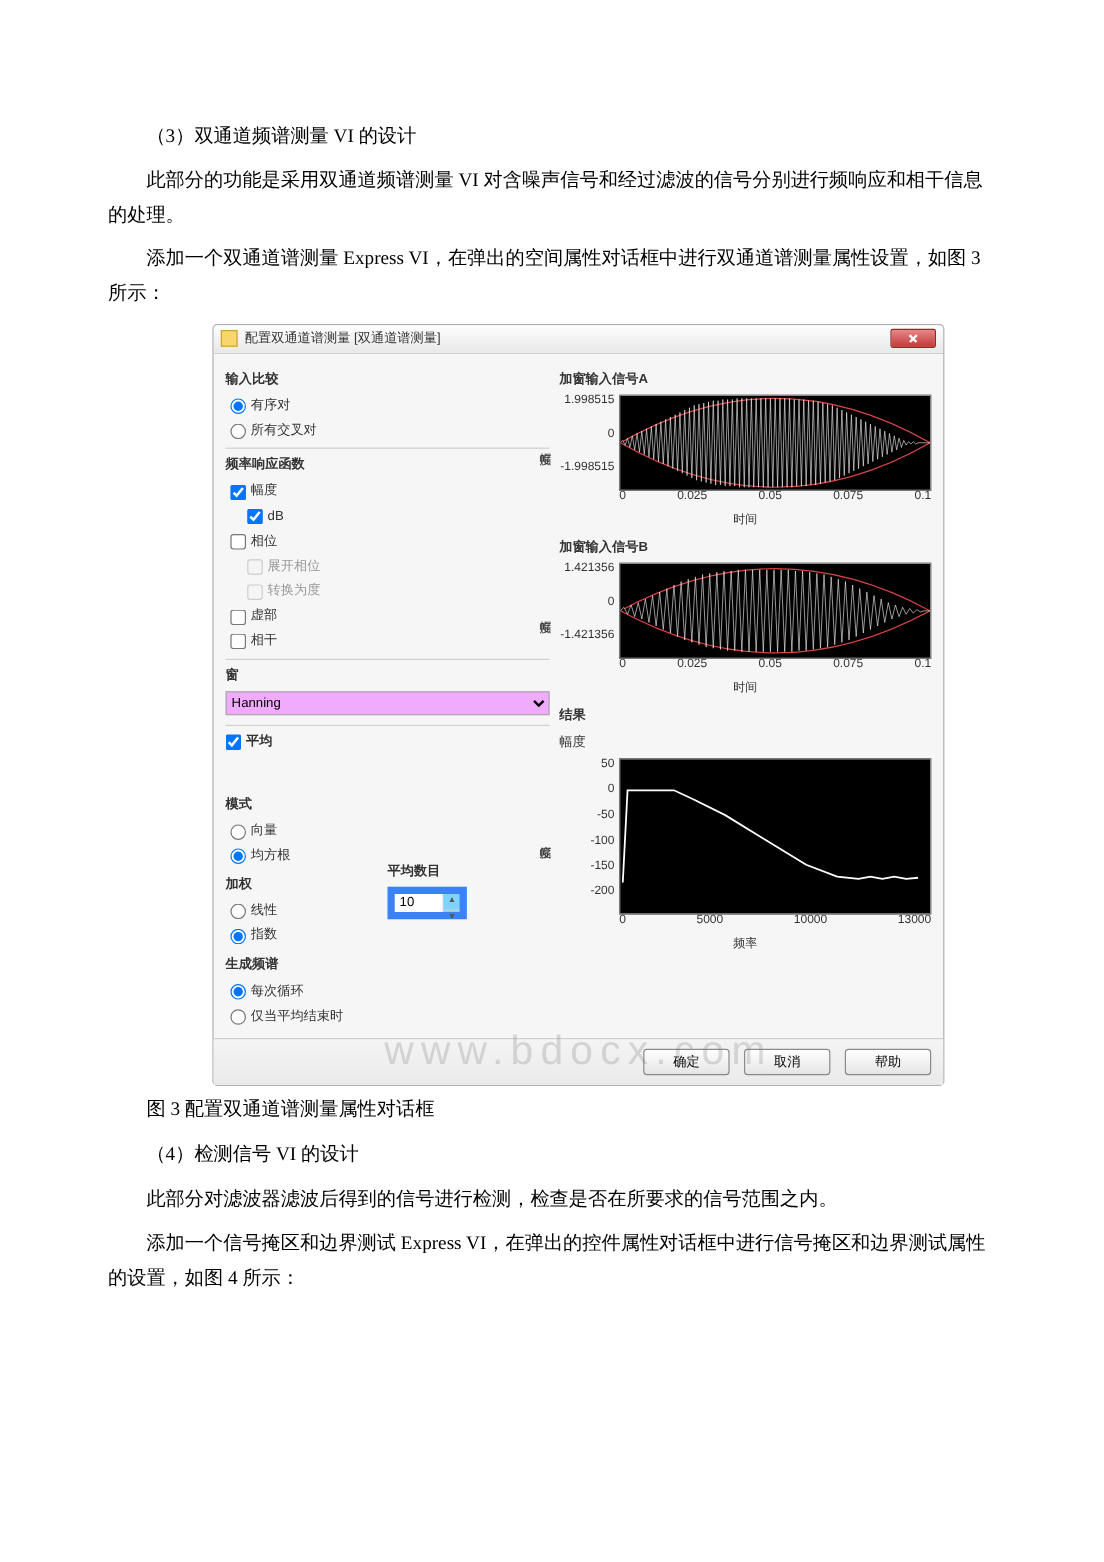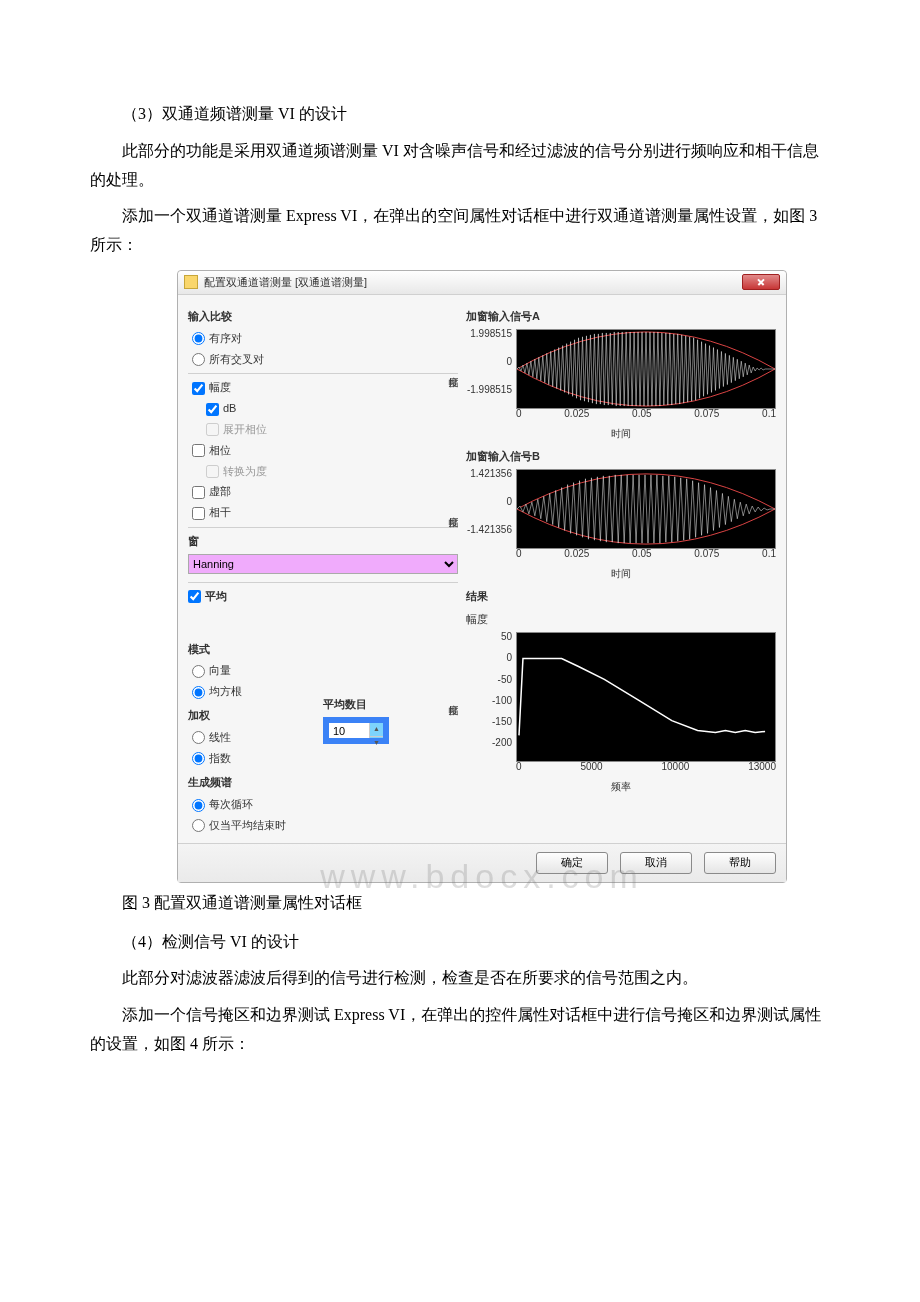--- a/index.html
+++ b/index.html
@@ -152,35 +152,36 @@
         <label class="optrow">
           <input type="radio" checked="" style=""> 
             <span>有序对</span>
         </label>
         <label class="optrow">
           <input type="radio" style=""> 
             <span>所有交叉对</span>
         </label>
         <div class="sep"></div>
 
+        <div class="group-title">频率响应函数</div>
         <label class="optrow">
           <input type="checkbox" checked="" style=""> 
             <span>幅度</span>
         </label>
         <label class="optrow indent">
           <input type="checkbox" checked="" style=""> 
             <span>dB</span>
         </label>
+        <label class="optrow">
+          <input type="checkbox" style=""> 
+            <span>相位</span>
+        </label>
         <label class="optrow indent faded">
           <input type="checkbox" disabled="" style=""> 
             <span>展开相位</span>
-        </label>
-        <label class="optrow">
-          <input type="checkbox" style=""> 
-            <span>相位</span>
         </label>
         <label class="optrow indent faded">
           <input type="checkbox" disabled="" style=""> 
             <span>转换为度</span>
         </label>
         <label class="optrow">
           <input type="checkbox" style=""> 
             <span>虚部</span>
         </label>
         <label class="optrow">

